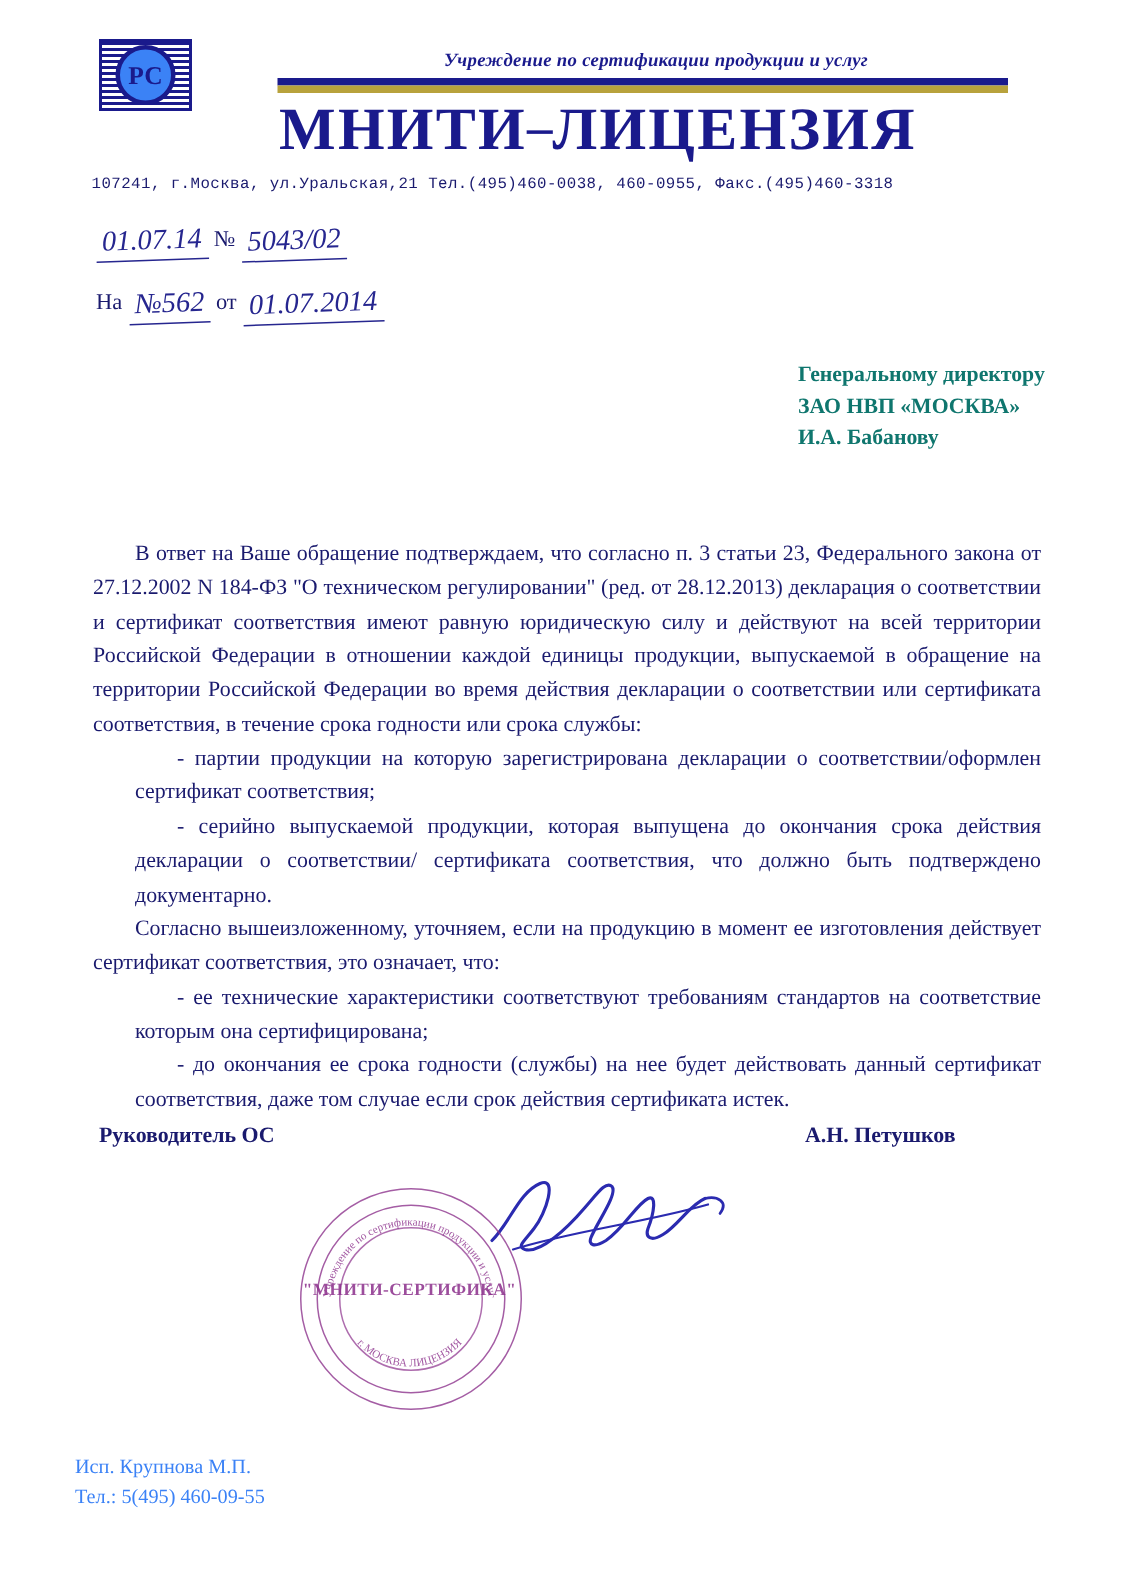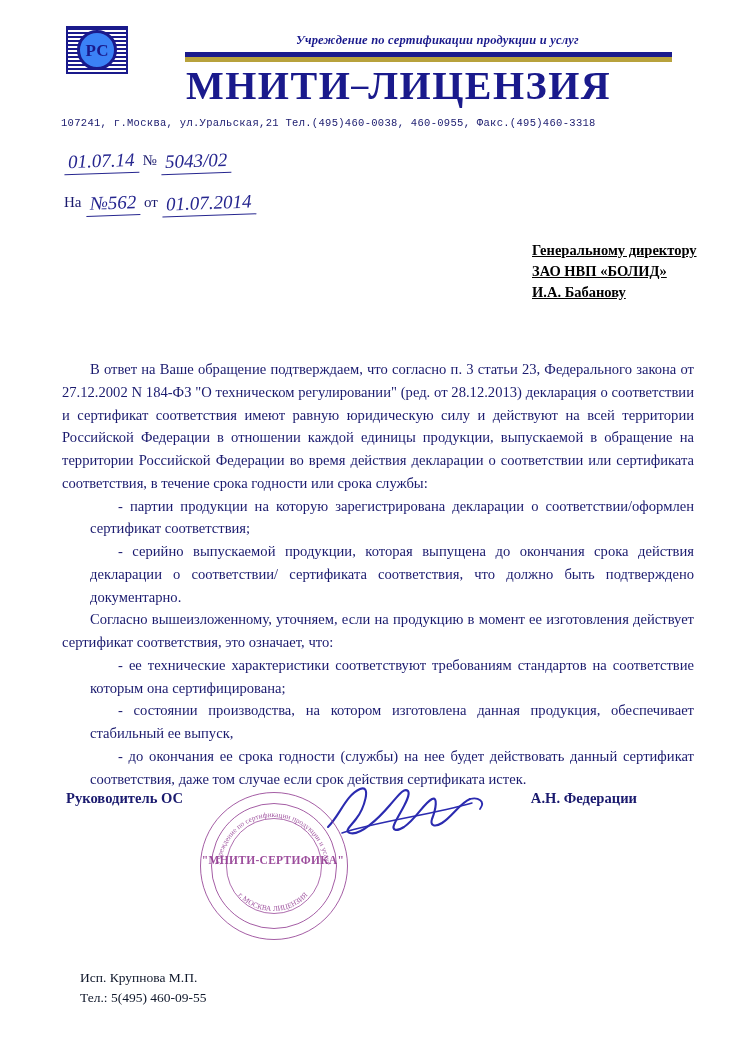--- a/index.html
+++ b/index.html
@@ -148,23 +148,22 @@
   }
 
   
   .addressee {
     position: absolute;
     left: 532px; top: 240px;
     width: 220px;
     font-family: "Liberation Serif", serif;
     font-size: 14.5px;
     font-weight: bold;
-    color: #000000;
+    color: #0f766e;
     line-height: 1.45;
-    text-decoration: underline;
   }
 
   
   .body-text {
     position: absolute;
     left: 62px; top: 358px;
     width: 632px;
     font-family: "Liberation Serif", serif;
     font-size: 14.6px;
     line-height: 1.56;
@@ -176,21 +175,21 @@
     text-indent: 28px;
   }
   .body-text p.dash-item {
     text-indent: 28px;
     margin-left: 28px;
   }
 
   
   .sig-row {
     position: absolute;
-    left: 0; top: 790px;
+    left: 0; top: 749px;
     width: 699px;
     height: 30px;
   }
   .sig-left {
     position: absolute;
     left: 66px; top: 0;
     font-family: "Liberation Serif", serif;
     font-size: 14.6px;
     font-weight: bold;
     color: #1a1a6e;
@@ -250,23 +249,22 @@
     left: 320px; top: 775px;
     width: 180px; height: 70px;
   }
 
   
   .footer {
     position: absolute;
     left: 50px; top: 968px;
     font-family: "Liberation Serif", serif;
     font-size: 13.5px;
-    color: #0f172a;
+    color: #3b82f6;
     line-height: 1.5;
-    margin-left: 30px;
   }
 </style>
 </head>
 <body>
 
 <div id="page">
 
   <div class="letterhead">
     <div class="logo-box">
       <div class="logo-stripes"></div>
@@ -295,37 +293,36 @@
     <div class="ref-line ref-line-2">
       <span class="ref-label">На</span>
       <span class="hand ul">№562</span>
       <span class="ref-label">от</span>
       <span class="hand ul">01.07.2014</span>
     </div>
   </div>
 
   <div class="addressee">
     <div>Генеральному директору</div>
-    <div>ЗАО НВП «БОЛИД»</div>
+    <div>ЗАО НВП «МОСКВА»</div>
     <div>И.А. Бабанову</div>
   </div>
 
   <div class="body-text">
     <p>В ответ на Ваше обращение подтверждаем, что согласно п. 3 статьи 23, Федерального закона от 27.12.2002 N 184-ФЗ "О техническом регулировании" (ред. от 28.12.2013) декларация о соответствии и сертификат соответствия имеют равную юридическую силу и действуют на всей территории Российской Федерации в отношении каждой единицы продукции, выпускаемой в обращение на территории Российской Федерации во время действия декларации о соответствии или сертификата соответствия, в течение срока годности или срока службы:</p>
     <p class="dash-item">- партии продукции на которую зарегистрирована декларации о соответствии/оформлен сертификат соответствия;</p>
     <p class="dash-item">- серийно выпускаемой продукции, которая выпущена до окончания срока действия декларации о соответствии/ сертификата соответствия, что должно быть подтверждено документарно.</p>
     <p>Согласно вышеизложенному, уточняем, если на продукцию в момент ее изготовления действует сертификат соответствия, это означает, что:</p>
     <p class="dash-item">- ее технические характеристики соответствуют требованиям стандартов на соответствие которым она сертифицирована;</p>
-    <p class="dash-item">- состоянии производства, на котором изготовлена данная продукция, обеспечивает стабильный ее выпуск,</p>
     <p class="dash-item">- до окончания ее срока годности (службы) на нее будет действовать данный сертификат соответствия, даже  том случае если срок действия сертификата истек.</p>
   </div>
 
   <div class="sig-row">
     <div class="sig-left">Руководитель ОС</div>
-    <div class="sig-right">А.Н. Федерации</div>
+    <div class="sig-right">А.Н. Петушков</div>
   </div>
 
   <div class="signature">
     <svg width="180" height="70" viewBox="0 0 180 70">
       <path d="M8,52 C20,40 26,20 40,14 C52,9 44,34 36,44 C30,52 24,56 30,58 C40,61 58,44 70,30 C78,21 84,12 88,16 C92,21 78,40 74,50 C72,55 76,57 84,52 C96,44 104,28 112,24 C118,21 116,34 112,44 C110,50 114,53 122,48 C132,42 140,28 150,24" fill="none" stroke="#2b2bb0" stroke-width="2.1" stroke-linecap="round"></path>
       <path d="M22,58 C60,46 110,40 152,28" fill="none" stroke="#2b2bb0" stroke-width="1.5" stroke-linecap="round"></path>
       <path d="M150,24 C158,22 166,26 160,34" fill="none" stroke="#2b2bb0" stroke-width="1.8" stroke-linecap="round"></path>
     </svg>
   </div>
 

